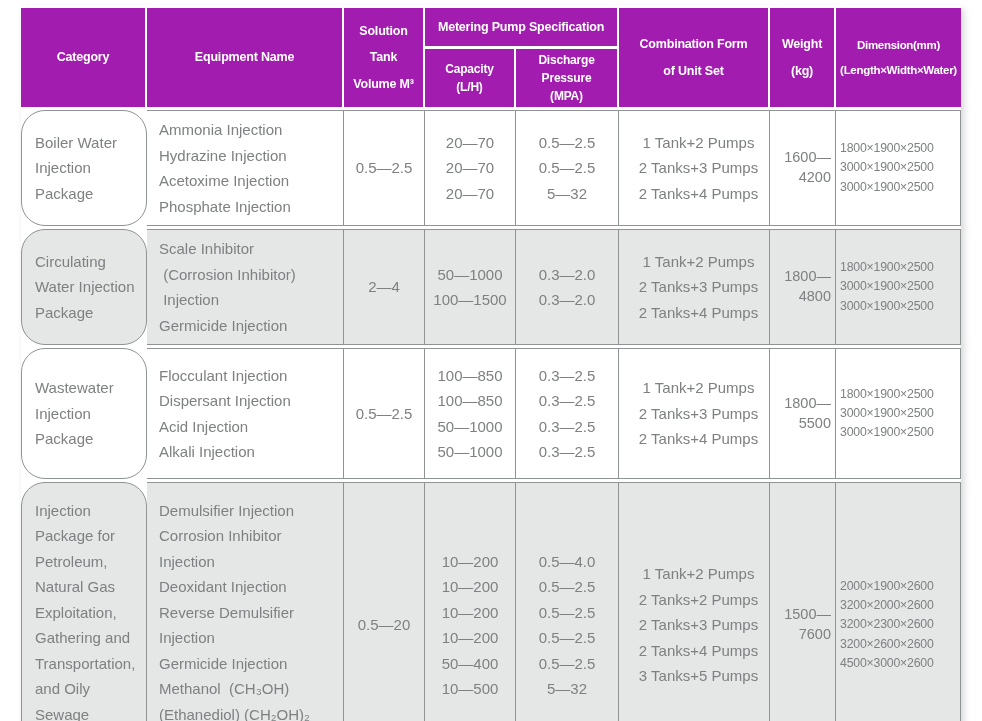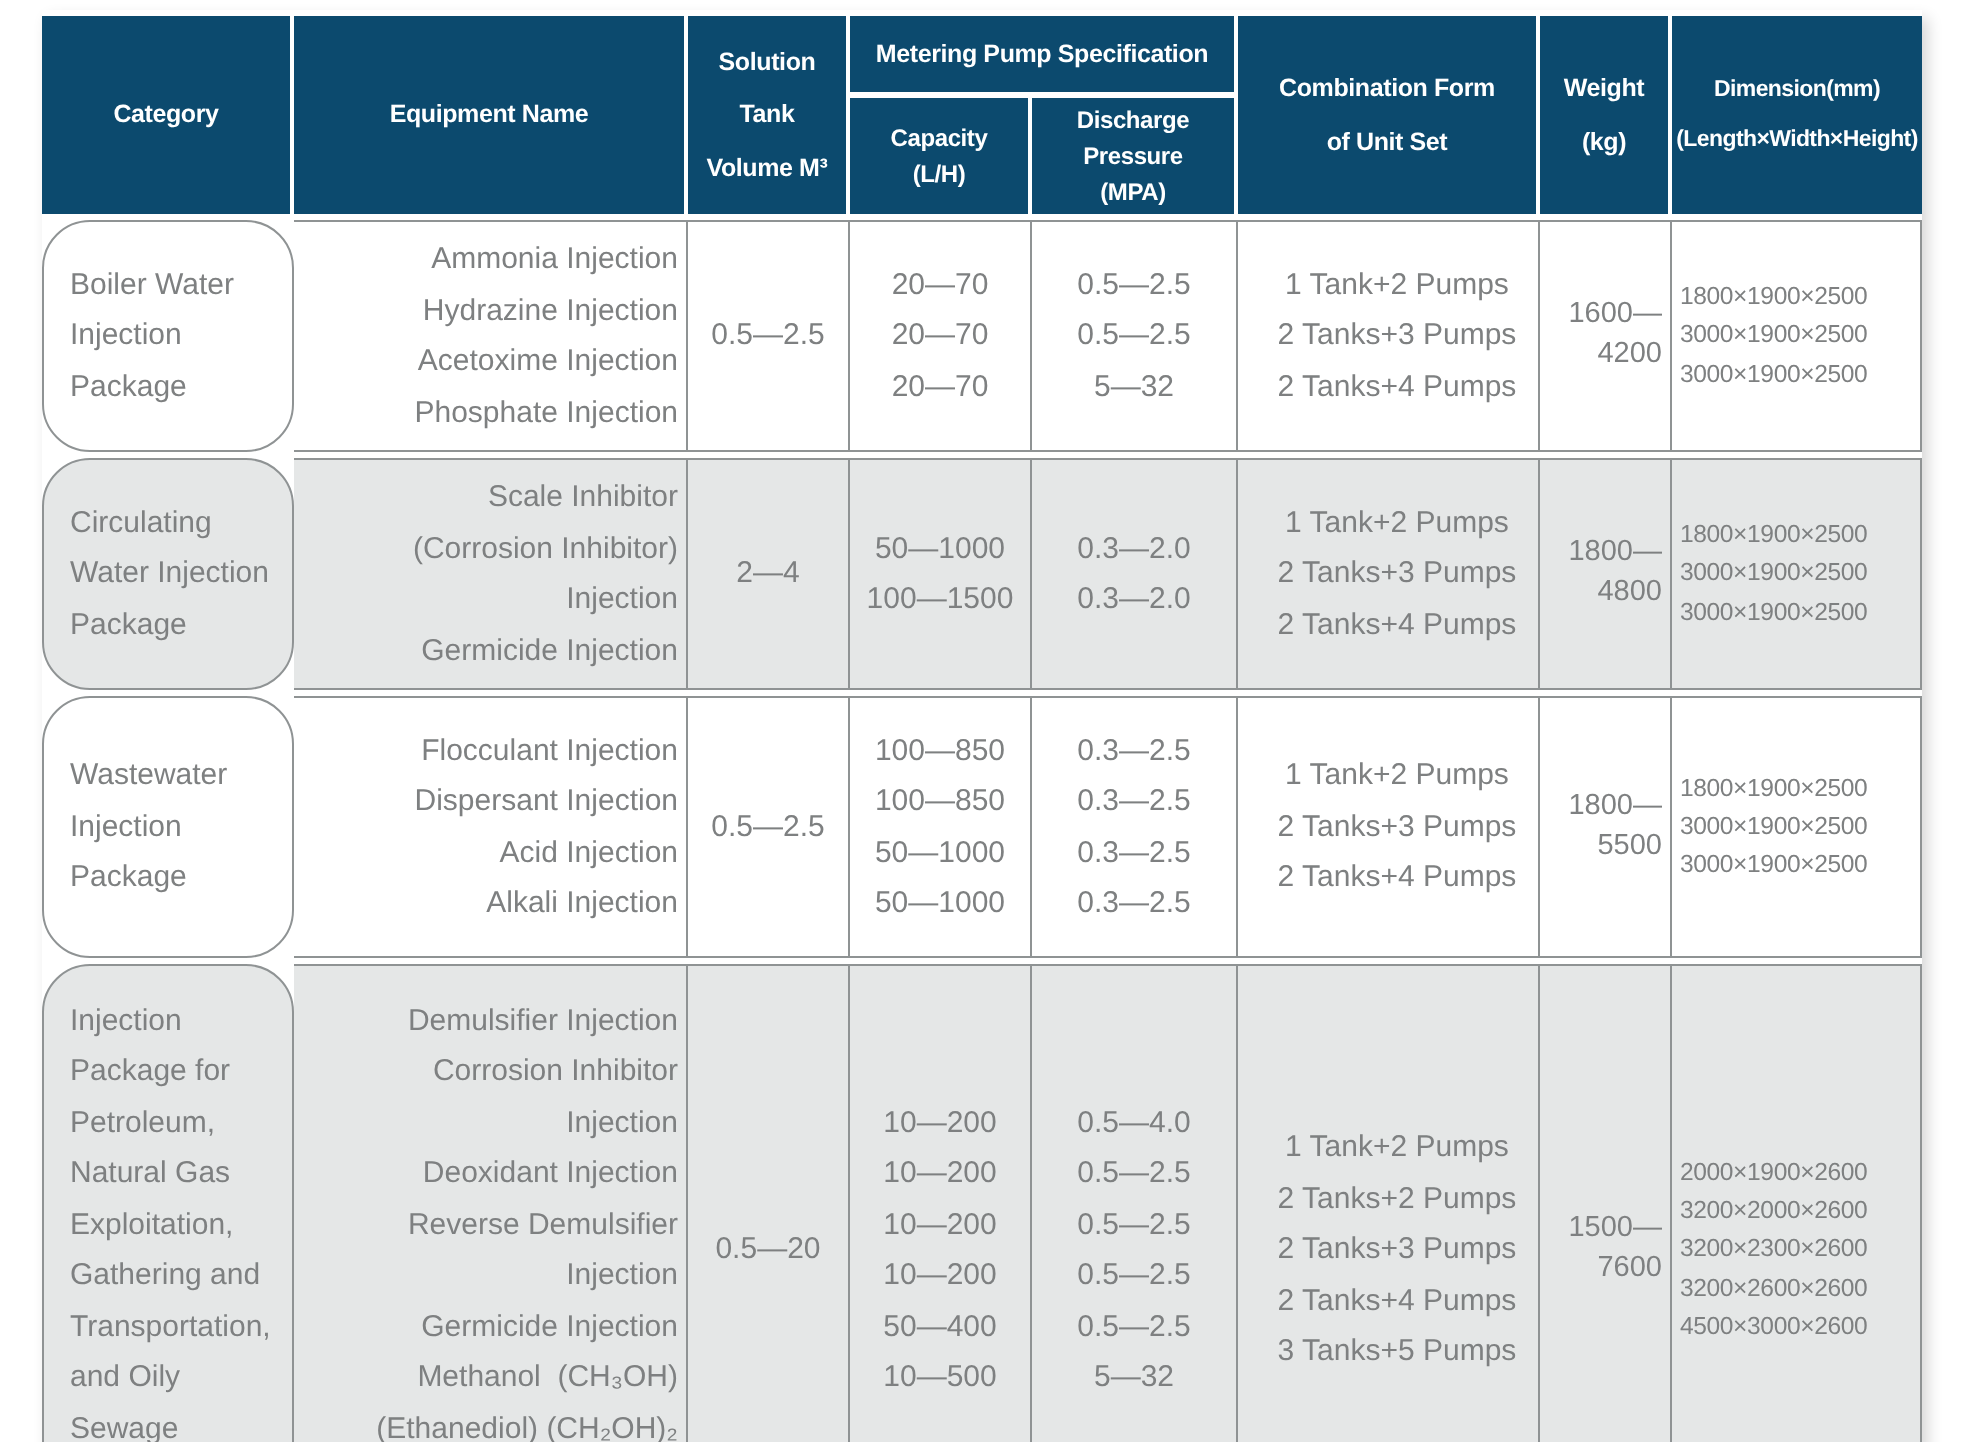--- a/index.html
+++ b/index.html
@@ -18,21 +18,21 @@
     table-layout: fixed;
     width: 940px;
     position: absolute;
     left: 21px;
     top: 5px;
     box-shadow: 3px 4px 7px rgba(0,0,0,0.16);
     background: #ffffff;
   }
   
   th {
-    background: #0c4a6e;
+    background: #a21caf;
     color: #ffffff;
     font-weight: bold;
     font-size: 12.5px;
     letter-spacing: -0.2px;
     text-align: center;
     vertical-align: middle;
     white-space: pre-line;
     padding: 2px 2px;
     border-right: 2px solid #ffffff;
   }
@@ -55,21 +55,21 @@
     border-right: 1px solid #8f9394;
     background: #ffffff;
   }
   td:first-child { border-left: 1px solid #8f9394; }
   tr.shade td { background: #e5e7e7; }
   tr.r1 { height: 99px; }
   tr.r2 { height: 97px; }
   tr.r3 { height: 131px; }
   tr.r4 { height: 286px; }
   .c-cat   { text-align: left; padding-left: 13px; padding-right: 8px; border-radius: 24px; }
-  .c-equip { text-align: right; padding-left: 12px; padding-right: 4px; }
+  .c-equip { text-align: left; padding-left: 12px; padding-right: 4px; }
   .c-tank, .c-cap, .c-press { text-align: center; }
   .c-comb  { text-align: center; padding-left: 13px; }
   .c-weight{ text-align: right; padding-left: 9px; line-height: 1.35; font-size: 14.5px; }
   .c-dim   { font-size: 12.3px; line-height: 1.55; letter-spacing: -0.2px; }
 </style>
 </head>
 <body>
 
 <div class="page">
   <table class="spec-table">
@@ -88,21 +88,21 @@
         <th rowspan="2" class="two-line">Category</th>
         <th rowspan="2" class="two-line">Equipment Name</th>
         <th rowspan="2" class="two-line">Solution Tank
 Volume M³</th>
         <th colspan="2">Metering Pump Specification</th>
         <th rowspan="2" class="two-line">Combination Form
 of Unit Set</th>
         <th rowspan="2" class="two-line">Weight
 (kg)</th>
         <th rowspan="2" class="two-line th-dim last">Dimension(mm)
-(Length×Width×Height)</th>
+(Length×Width×Water)</th>
       </tr>
       <tr class="hr2">
         <th class="sub">Capacity
 (L/H)</th>
         <th class="sub">Discharge Pressure
 (MPA)</th>
       </tr>
     </thead>
     <tbody>
       <tr class="r1">

